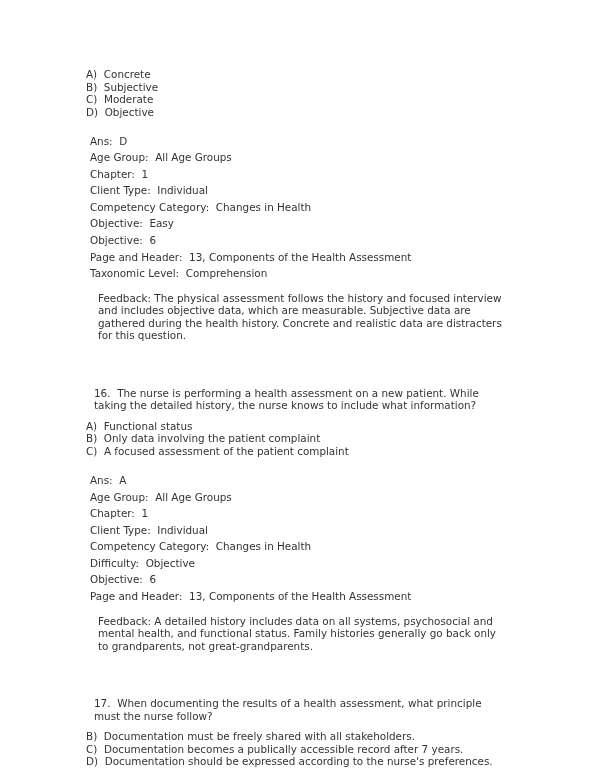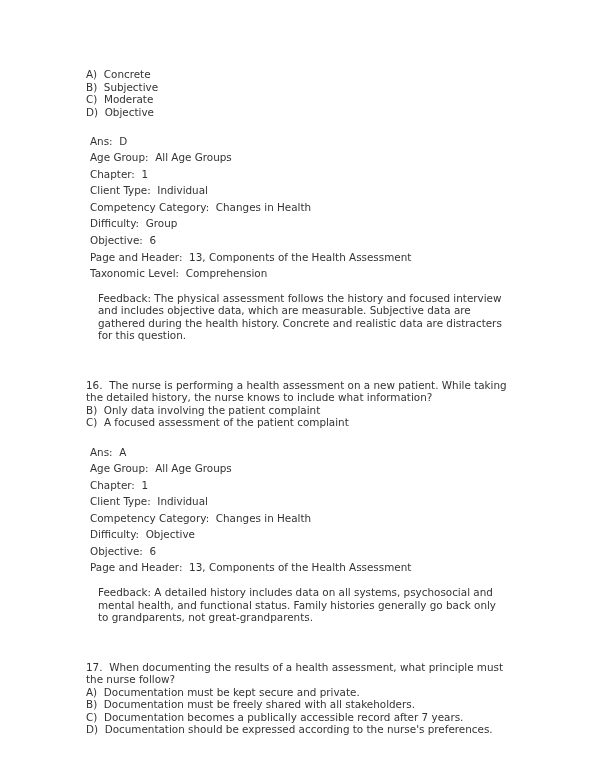--- a/index.html
+++ b/index.html
@@ -33,21 +33,21 @@
   .para {
     margin: 12px;
     text-indent: 0;
   }
   
   .option {
     margin: 0;
     white-space: pre-wrap;
   }
   .stem {
-    margin: 0;
+    margin: 8px;
     white-space: pre-wrap;
   }
   .meta {
     margin: 4px;
     white-space: pre-wrap;
   }
 </style>
 </head>
 <body>
 
@@ -62,31 +62,32 @@
     </div>
 
     <div class="spacer-sm"></div>
 
     <div class="block">
       <div class="meta">Ans:  D</div>
       <div class="meta">Age Group:  All Age Groups</div>
       <div class="meta">Chapter:  1</div>
       <div class="meta">Client Type:  Individual</div>
       <div class="meta">Competency Category:  Changes in Health</div>
-      <div class="meta">Difficulty:  Group</div>
+      <div class="meta">Objective:  Easy</div>
       <div class="meta">Objective:  6</div>
       <div class="meta">Page and Header:  13, Components of the Health Assessment</div>
       <div class="meta">Taxonomic Level:  Comprehension</div>
       <div class="para">Feedback:  The physical assessment follows the history and focused interview and includes objective data, which are measurable. Subjective data are gathered during the health history. Concrete and realistic data are distracters for this question.</div>
     </div>
 
     <div class="spacer-lg"></div>
 
     <div class="block">
       <div class="stem">16.  The nurse is performing a health assessment on a new patient. While taking the detailed history, the nurse knows to include what information?</div>
+      <div class="option">A)  Functional status</div>
       <div class="option">B)  Only data involving the patient complaint</div>
       <div class="option">C)  A focused assessment of the patient complaint</div>
     </div>
 
     <div class="spacer-sm"></div>
 
     <div class="block">
       <div class="meta">Ans:  A</div>
       <div class="meta">Age Group:  All Age Groups</div>
       <div class="meta">Chapter:  1</div>
@@ -95,20 +96,19 @@
       <div class="meta">Difficulty:  Objective</div>
       <div class="meta">Objective:  6</div>
       <div class="meta">Page and Header:  13, Components of the Health Assessment</div>
       <div class="para">Feedback:  A detailed history includes data on all systems, psychosocial and mental health, and functional status. Family histories generally go back only to grandparents, not great-grandparents.</div>
     </div>
 
     <div class="spacer-lg"></div>
 
     <div class="block">
       <div class="stem">17.  When documenting the results of a health assessment, what principle must the nurse follow?</div>
-      <div class="option">A)  Documentation must be kept secure and private.</div>
       <div class="option">B)  Documentation must be freely shared with all stakeholders.</div>
       <div class="option">C)  Documentation becomes a publically accessible record after 7 years.</div>
       <div class="option">D)  Documentation should be expressed according to the nurse's preferences.</div>
     </div>
 
   </div>
 </div>
 
 </body></html>

